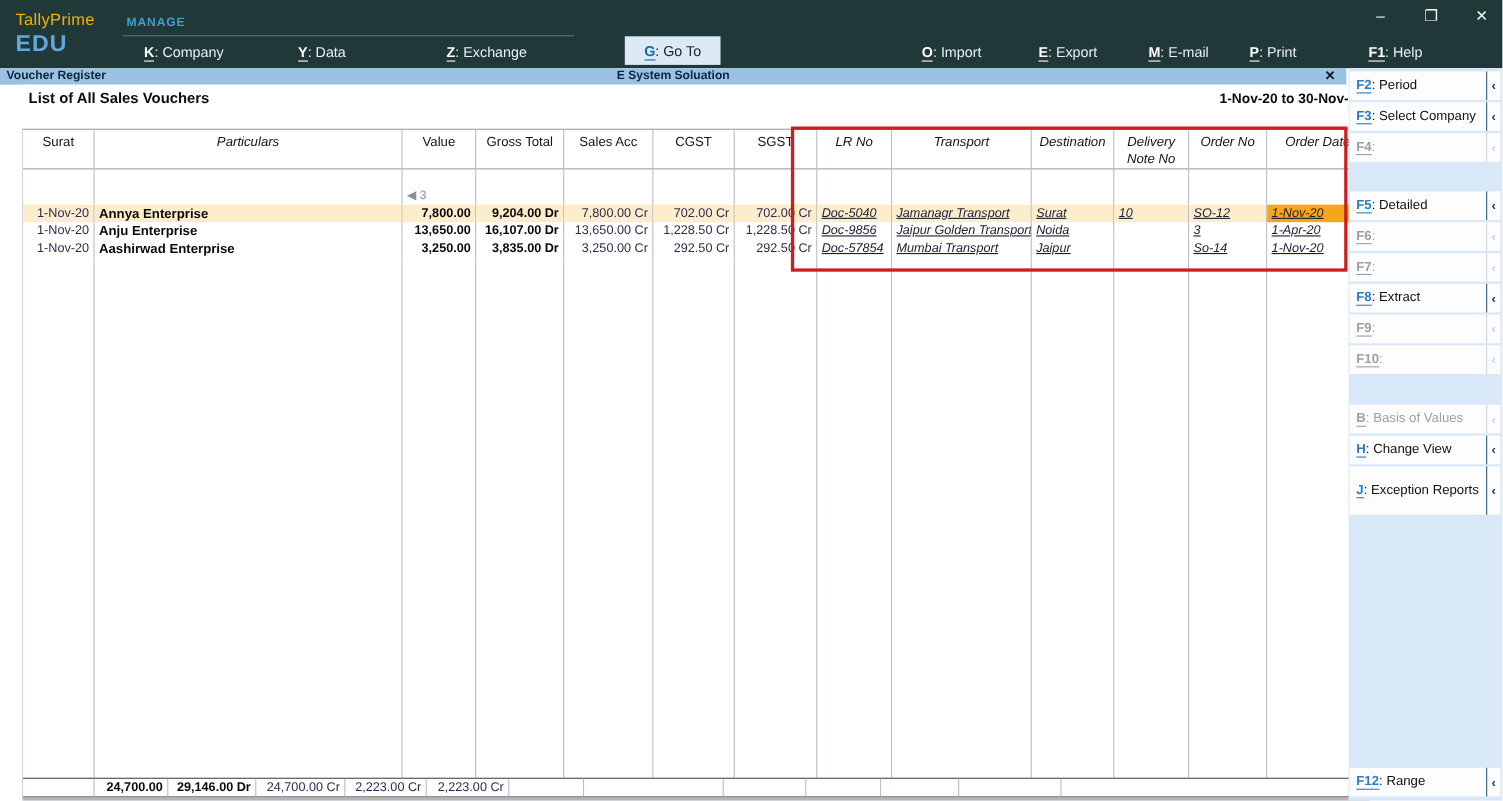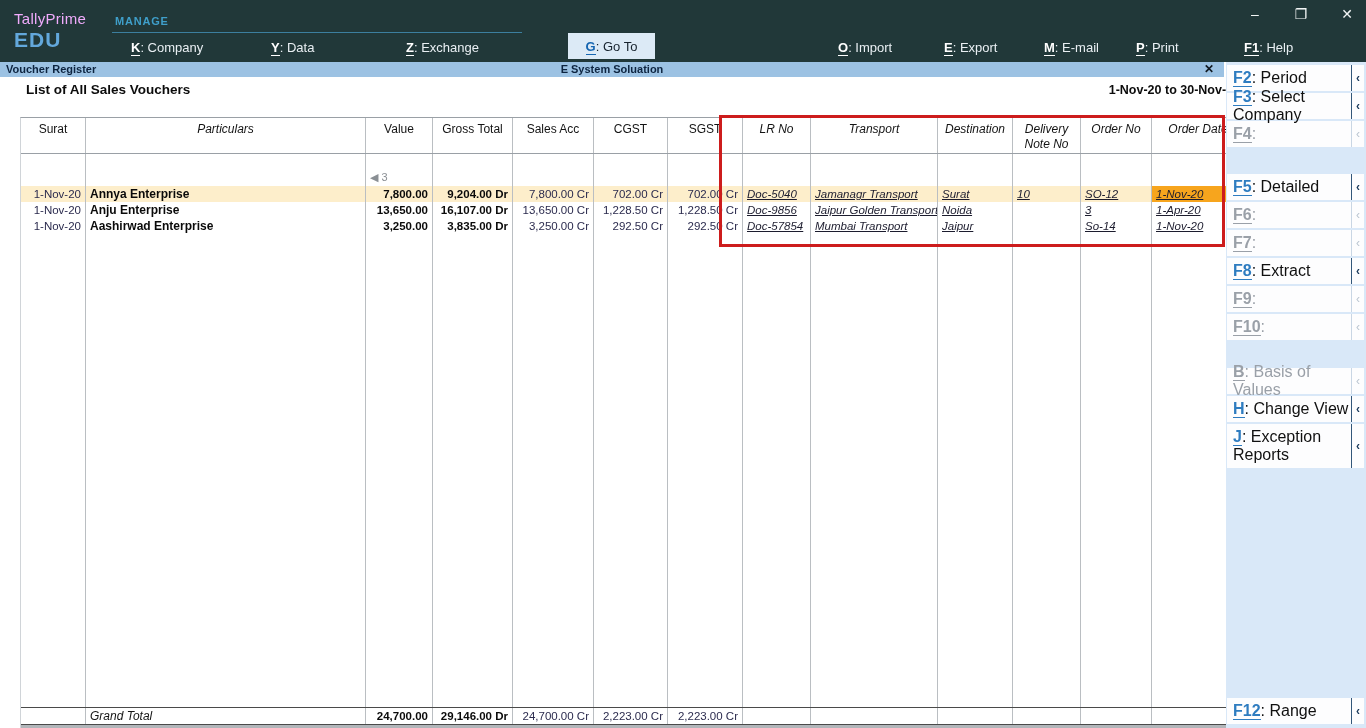--- a/index.html
+++ b/index.html
@@ -3,21 +3,21 @@
 <meta charset="utf-8">
 <style>
   * { margin:0; padding:0; box-sizing:border-box; }
   html,body { width:1366px; height:728px; overflow:hidden; background:#fff;
               font-family:"Liberation Sans", sans-serif; }
   .app { position:relative; width:1366px; height:728px; background:#fff; }
 
   
   .topbar { position:absolute; left:0; top:0; width:1366px; height:62px; background:#213839; }
   .logo { position:absolute; left:14px; top:10px; }
-  .logo .l1 { font-size:15px; color:#f0abfc; letter-spacing:.3px; }
+  .logo .l1 { font-size:15px; color:#eab308; letter-spacing:.3px; }
   .logo .l2 { font-size:21px; font-weight:bold; color:#63a8dc; letter-spacing:1px; margin-top:1px; }
   .manage-title { position:absolute; left:115px; top:15px; font-size:11px; font-weight:bold;
                   color:#3f9fca; letter-spacing:.8px; }
   .manage-underline { position:absolute; left:112px; top:32px; width:410px; height:1px; background:#3c7f9f; }
   .menu-item { position:absolute; top:40px; font-size:13px; color:#e9eff3; white-space:nowrap; cursor:default;padding-left:16px; }
   .menu-item .key { font-weight:bold; color:#ffffff; border-bottom:1px solid #ffffff; padding-bottom:0px; }
   .goto-btn { position:absolute; left:568px; top:33px; width:87px; height:26px; background:#dceaf6;
               font-size:13px; color:#17232e; display:flex; align-items:center; justify-content:center; }
   .goto-btn .key { font-weight:bold; color:#1565b0; border-bottom:1px solid #1565b0; }
   .win-controls { position:absolute; top:4px; right:8px; display:flex; gap:24px; }
@@ -64,21 +64,21 @@
   .hl { background:#fdeecb; }
   .selcell { background:#f7a51d; }
   .gt-label { font-style:italic; color:#141414; font-size:12px; padding-right:10px; }
 
   .redbox { position:absolute; left:719px; top:115px; width:506px; height:132px;
             border:3px solid #cd1c1c; pointer-events:none; }
 
   
   .sidebar { position:absolute; right:0; top:62px; width:140px; height:666px; background:#d9e8f8; padding-top:3px; }
   .sbtn { width:137px; height:26px; margin:0 0 2px 1px; background:#fdfdfe; display:flex; align-items:center; }
-  .sbtn .lab { flex:1 1 auto; padding-left:6px; font-size:16px; color:#101010; line-height:1.15; }
+  .sbtn .lab { flex:1 1 auto; padding-left:6px; font-size:12px; color:#101010; line-height:1.15; }
   .sbtn .key { font-weight:bold; color:#2e7cc0; border-bottom:1px solid #2e7cc0; }
   .sbtn .chev { flex:0 0 13px; height:100%; display:flex; align-items:center; justify-content:center;
                 border-left:1px solid #33577a; color:#1b3a5c; font-size:12px; font-weight:bold; }
   .sbtn.disabled .lab, .sbtn.disabled .key { color:#9aa0a8; border-color:#9aa0a8; }
   .sbtn.disabled .chev { border-left:1px solid #c9d6e4; color:#b9c4d0; font-weight:normal; }
   .sbtn.tall { height:44px; }
   .sgap1 { height:25px; } .sgap2 { height:26px; }
   .sbottom { position:absolute; left:0; bottom:2px; width:140px; }
 </style>
 </head>
@@ -214,21 +214,20 @@
           <div class="cell" style="width: 75px;"></div>
           <div class="cell" style="width: 68px;"></div>
           <div class="cell" style="width: 127px;"></div>
           <div class="cell" style="width: 75px;"></div>
           <div class="cell" style="width: 68px;"></div>
           <div class="cell" style="width: 71px;"></div>
           <div class="cell" style="width: 93px;"></div>
         </div>
         <div class="trow gtrow">
           <div class="cell al-r" style="width: 65px;"></div>
-          <div class="cell al-l gt-label al-r" style="width: 280px;">Grand Total</div>
           <div class="cell al-r b" style="width: 67px;">24,700.00</div>
           <div class="cell al-r b" style="width: 80px;">29,146.00 Dr</div>
           <div class="cell al-r" style="width: 81px;">24,700.00 Cr</div>
           <div class="cell al-r" style="width: 74px;">2,223.00 Cr</div>
           <div class="cell al-r" style="width: 75px;">2,223.00 Cr</div>
           <div class="cell al-l" style="width: 68px;"></div>
           <div class="cell al-l" style="width: 127px;"></div>
           <div class="cell al-l" style="width: 75px;"></div>
           <div class="cell al-l" style="width: 68px;"></div>
           <div class="cell al-l" style="width: 71px;"></div>

